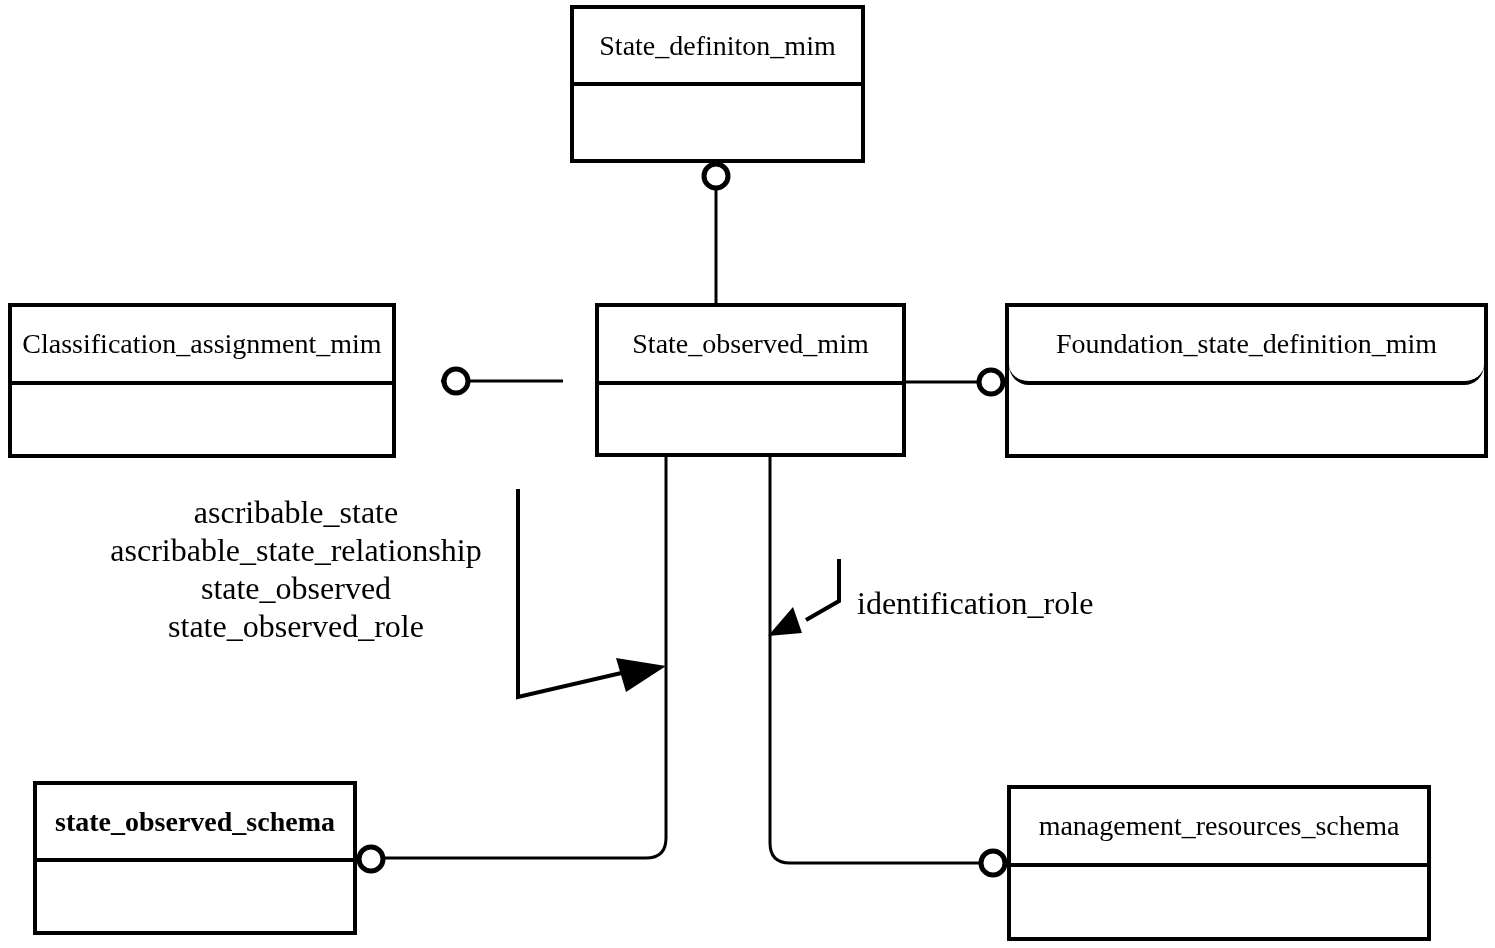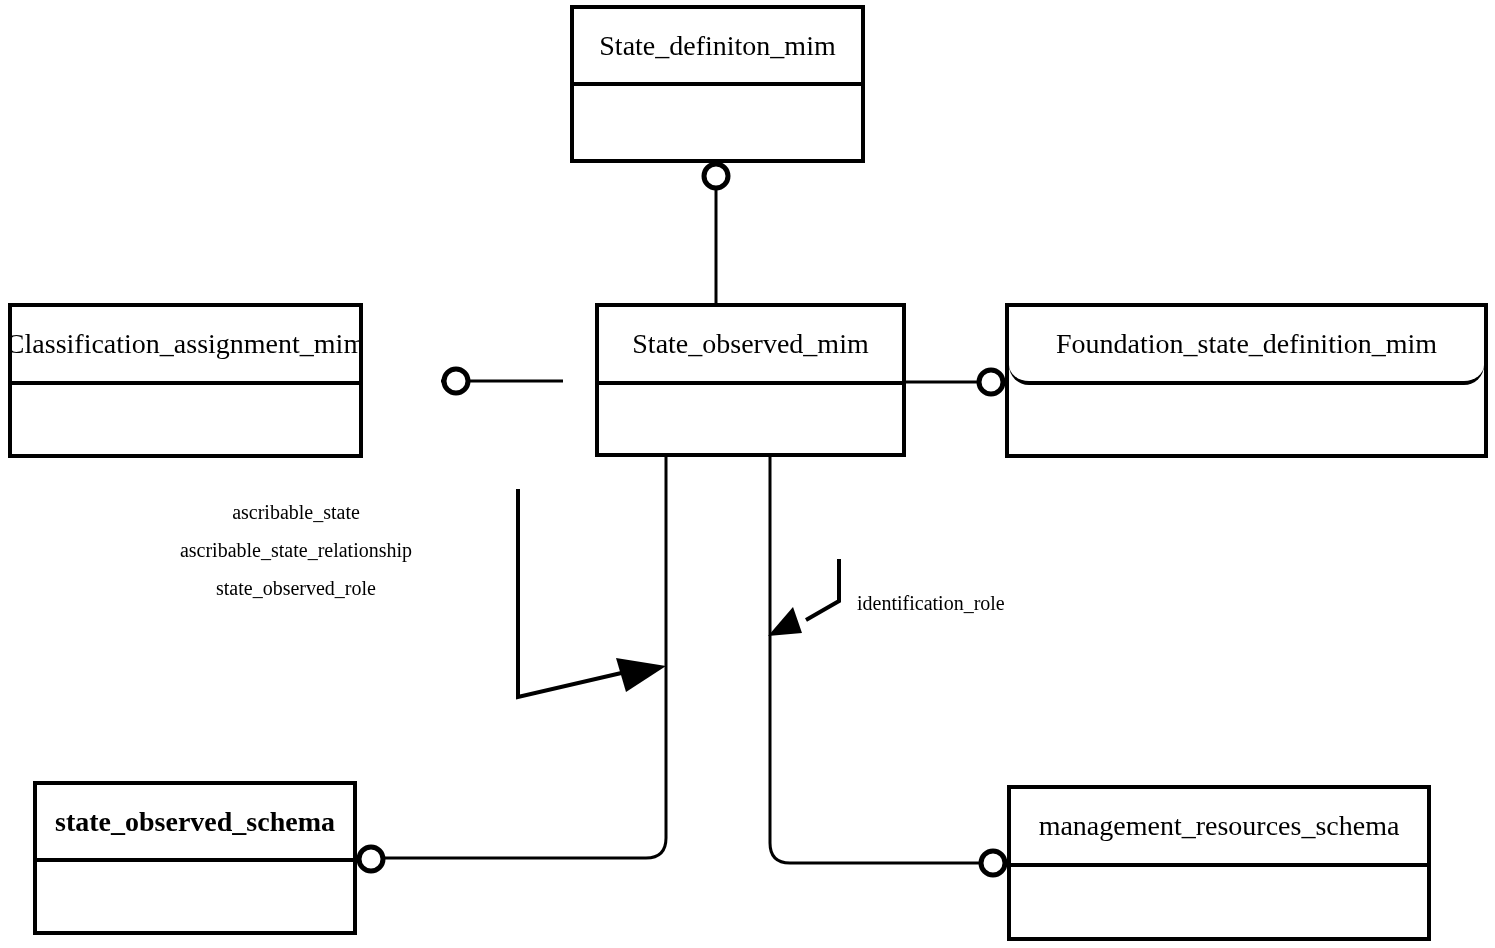--- a/index.html
+++ b/index.html
@@ -38,35 +38,35 @@
     font-size: 28px;
     white-space: nowrap;
     overflow: hidden;
   }
   .node .body {
     background: #ffffff;
   }
   
   #node-state-definition-mim        { left: 570px;  top: 5px;   width: 295px; height: 158px; }
   #node-state-definition-mim .title { height: 73px; }
-  #node-classification-assignment-mim        { left: 8px;    top: 303px; width: 355px; height: 155px; }
+  #node-classification-assignment-mim        { left: 8px;    top: 303px; width: 388px; height: 155px; }
   #node-classification-assignment-mim .title { height: 74px; }
   #node-state-observed-mim        { left: 561px;  top: 303px; width: 311px; height: 154px; margin-left: 34px; }
   #node-state-observed-mim .title { height: 74px; }
   #node-foundation-state-definition-mim        { left: 1005px; top: 303px; width: 483px; height: 155px; }
   #node-foundation-state-definition-mim .title { height: 74px; border-radius: 20px; }
   #node-state-observed-schema        { left: 33px;   top: 781px; width: 324px; height: 154px; }
   #node-state-observed-schema .title { height: 73px; font-weight: bold; }
   #node-management-resources-schema        { left: 1007px; top: 785px; width: 424px; height: 156px; }
   #node-management-resources-schema .title { height: 74px; }
 
   .annotation {
     position: absolute;
     z-index: 3;
-    font-size: 20px;
+    font-size: 32px;
     line-height: 38px;
     white-space: nowrap;
   }
   #exported-entities-list {
     left: 66px;
     top: 493px;
     width: 460px;
     text-align: center;
   }
   #exported-entities-list span { display: block; }
@@ -128,18 +128,19 @@
   </div>
 
   <div class="node" id="node-management-resources-schema">
     <div class="title">management_resources_schema</div>
     <div class="body"></div>
   </div>
 
   <div class="annotation" id="exported-entities-list">
     <span>ascribable_state</span>
     <span>ascribable_state_relationship</span>
+    <span>state_observed</span>
     <span>state_observed_role</span>
   </div>
 
   <div class="annotation" id="identification-role-label">identification_role</div>
 
 </div>
 
 </body></html>

